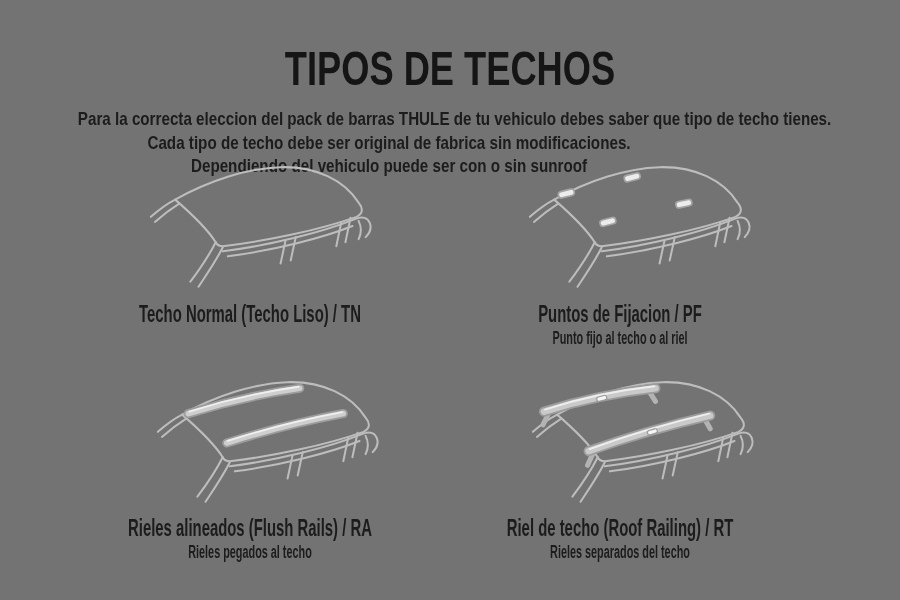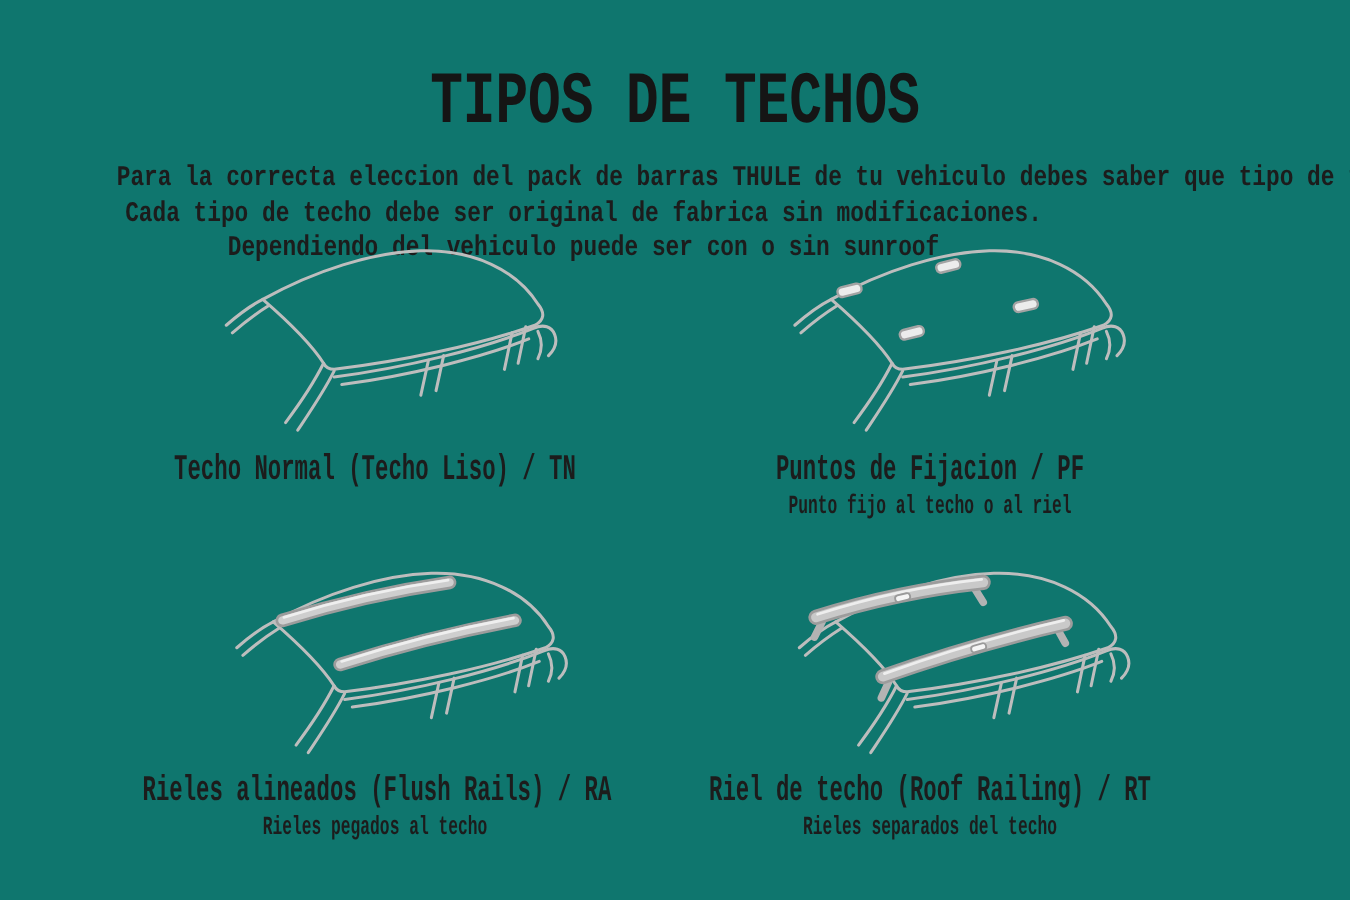--- a/index.html
+++ b/index.html
@@ -1,18 +1,18 @@
 <!DOCTYPE html>
 <html><head>
 <meta charset="utf-8">
 <style>
   html,body{margin:0;padding:0;background:#ffffff;}
   .page{
-    position:relative;width:900px;height:600px;background:#0f766e;
-    font-family:Liberation Mono, monospace;color:#1a1a1a;overflow:hidden;
+    position:relative;width:900px;height:600px;background:#737373;
+    font-family:Liberation Sans, sans-serif;color:#1a1a1a;overflow:hidden;
   }
   .abs{position:absolute;}
   .title{
     top:8px;left:0;width:900px;text-align:center;
     font-size:49px;font-weight:700;line-height:1.12;white-space:nowrap;
     transform:scaleX(0.74);transform-origin:50% 50%;color:#151515;
   }
   .intro{top:71px;left:0;width:778px;text-align:center;margin-top:36px;}
   .intro .line{
     font-size:19px;font-weight:700;line-height:23.5px;white-space:nowrap;

